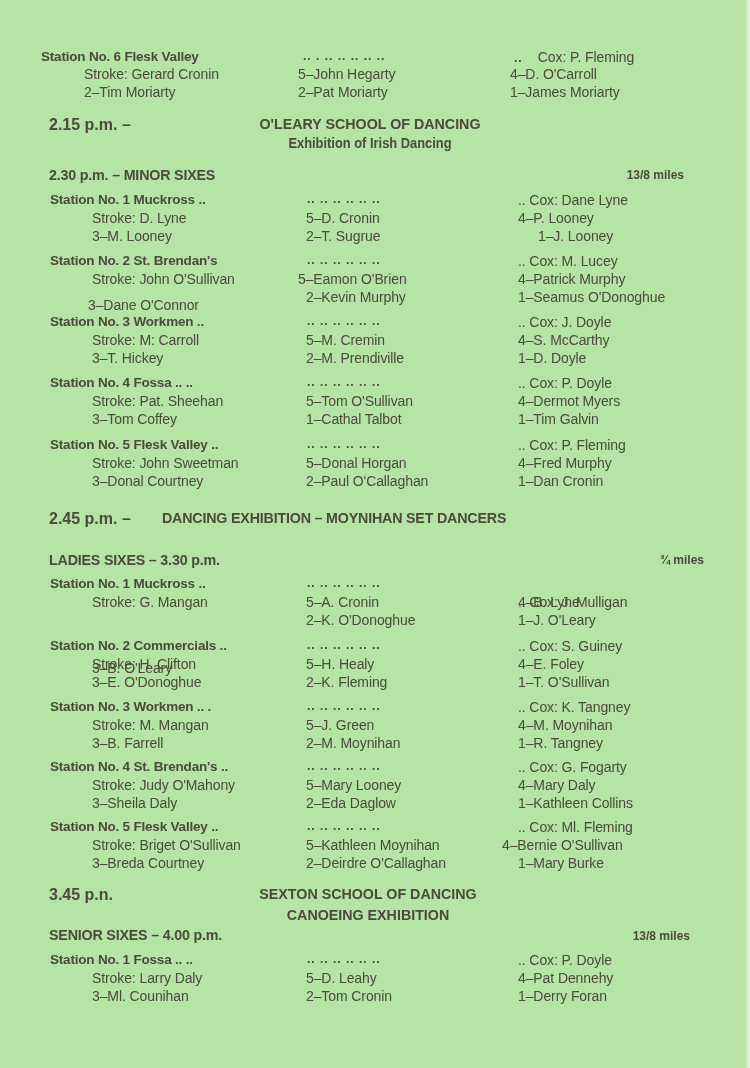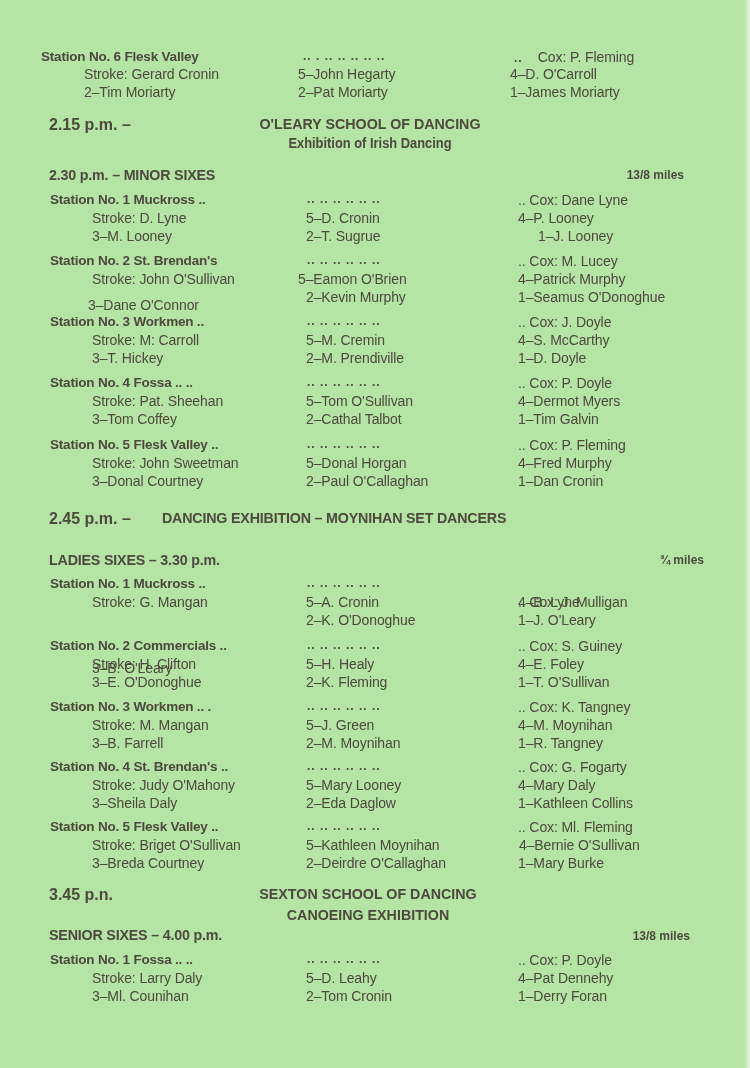--- a/index.html
+++ b/index.html
@@ -106,21 +106,21 @@
         <div class="abs crew" style="left: 518px; top: 332px;">4–S. McCarthy</div>
         <div class="abs crew" style="left: 518px; top: 350px;">1–D. Doyle</div>
       </div>
       <div>
         <div class="abs station-title" style="left: 50px; top: 375px;">Station No. 4  Fossa  ..    ..</div>
         <div class="abs dots" style="left: 307px; top: 375px;">..     ..     ..     ..     ..     ..</div>
         <div class="abs crew" style="left: 518px; top: 375px;">..    Cox: P. Doyle</div>
         <div class="abs crew" style="left: 92px; top: 393px;">Stroke: Pat. Sheehan</div>
         <div class="abs crew" style="left: 92px; top: 411px;">3–Tom Coffey</div>
         <div class="abs crew" style="left: 306px; top: 393px;">5–Tom O'Sullivan</div>
-        <div class="abs crew" style="left: 306px; top: 411px;">2–Cathal Talbot</div>
+        <div class="abs crew" style="left: 306px; top: 411px;">1–Cathal Talbot</div>
         <div class="abs crew" style="left: 518px; top: 393px;">4–Dermot Myers</div>
         <div class="abs crew" style="left: 518px; top: 411px;">1–Tim Galvin</div>
       </div>
       <div>
         <div class="abs station-title" style="left: 50px; top: 437px;">Station No. 5  Flesk Valley ..</div>
         <div class="abs dots" style="left: 307px; top: 437px;">..     ..     ..     ..     ..     ..</div>
         <div class="abs crew" style="left: 518px; top: 437px;">..    Cox: P. Fleming</div>
         <div class="abs crew" style="left: 92px; top: 455px;">Stroke: John Sweetman</div>
         <div class="abs crew" style="left: 92px; top: 473px;">3–Donal Courtney</div>
         <div class="abs crew" style="left: 306px; top: 455px;">5–Donal Horgan</div>
@@ -173,21 +173,21 @@
         <div class="abs crew" style="left: 518px; top: 795px;">1–Kathleen Collins</div>
       </div>
       <div>
         <div class="abs station-title" style="left: 50px; top: 819px;">Station No. 5  Flesk Valley  ..</div>
         <div class="abs dots" style="left: 307px; top: 819px;">..     ..     ..     ..     ..     ..</div>
         <div class="abs crew" style="left: 518px; top: 819px;">..    Cox: Ml. Fleming</div>
         <div class="abs crew" style="left: 92px; top: 837px;">Stroke: Briget O'Sullivan</div>
         <div class="abs crew" style="left: 92px; top: 855px;">3–Breda Courtney</div>
         <div class="abs crew" style="left: 306px; top: 837px;">5–Kathleen Moynihan</div>
         <div class="abs crew" style="left: 306px; top: 855px;">2–Deirdre O'Callaghan</div>
-        <div class="abs crew" style="left: 519px; top: 837px;">4–Bernie O'Sullivan</div>
+        <div class="abs crew" style="left: 502px; top: 837px;">4–Bernie O'Sullivan</div>
         <div class="abs crew" style="left: 518px; top: 855px;">1–Mary Burke</div>
       </div>
       <div>
         <div class="abs station-title" style="left: 50px; top: 952px;">Station No. 1  Fossa   ..     ..</div>
         <div class="abs dots" style="left: 307px; top: 952px;">..     ..     ..     ..     ..     ..</div>
         <div class="abs crew" style="left: 518px; top: 952px;">..    Cox: P. Doyle</div>
         <div class="abs crew" style="left: 92px; top: 970px;">Stroke: Larry Daly</div>
         <div class="abs crew" style="left: 92px; top: 988px;">3–Ml. Counihan</div>
         <div class="abs crew" style="left: 306px; top: 970px; text-align: right;">5–D. Leahy</div>
         <div class="abs crew" style="left: 306px; top: 988px;">2–Tom Cronin</div>

